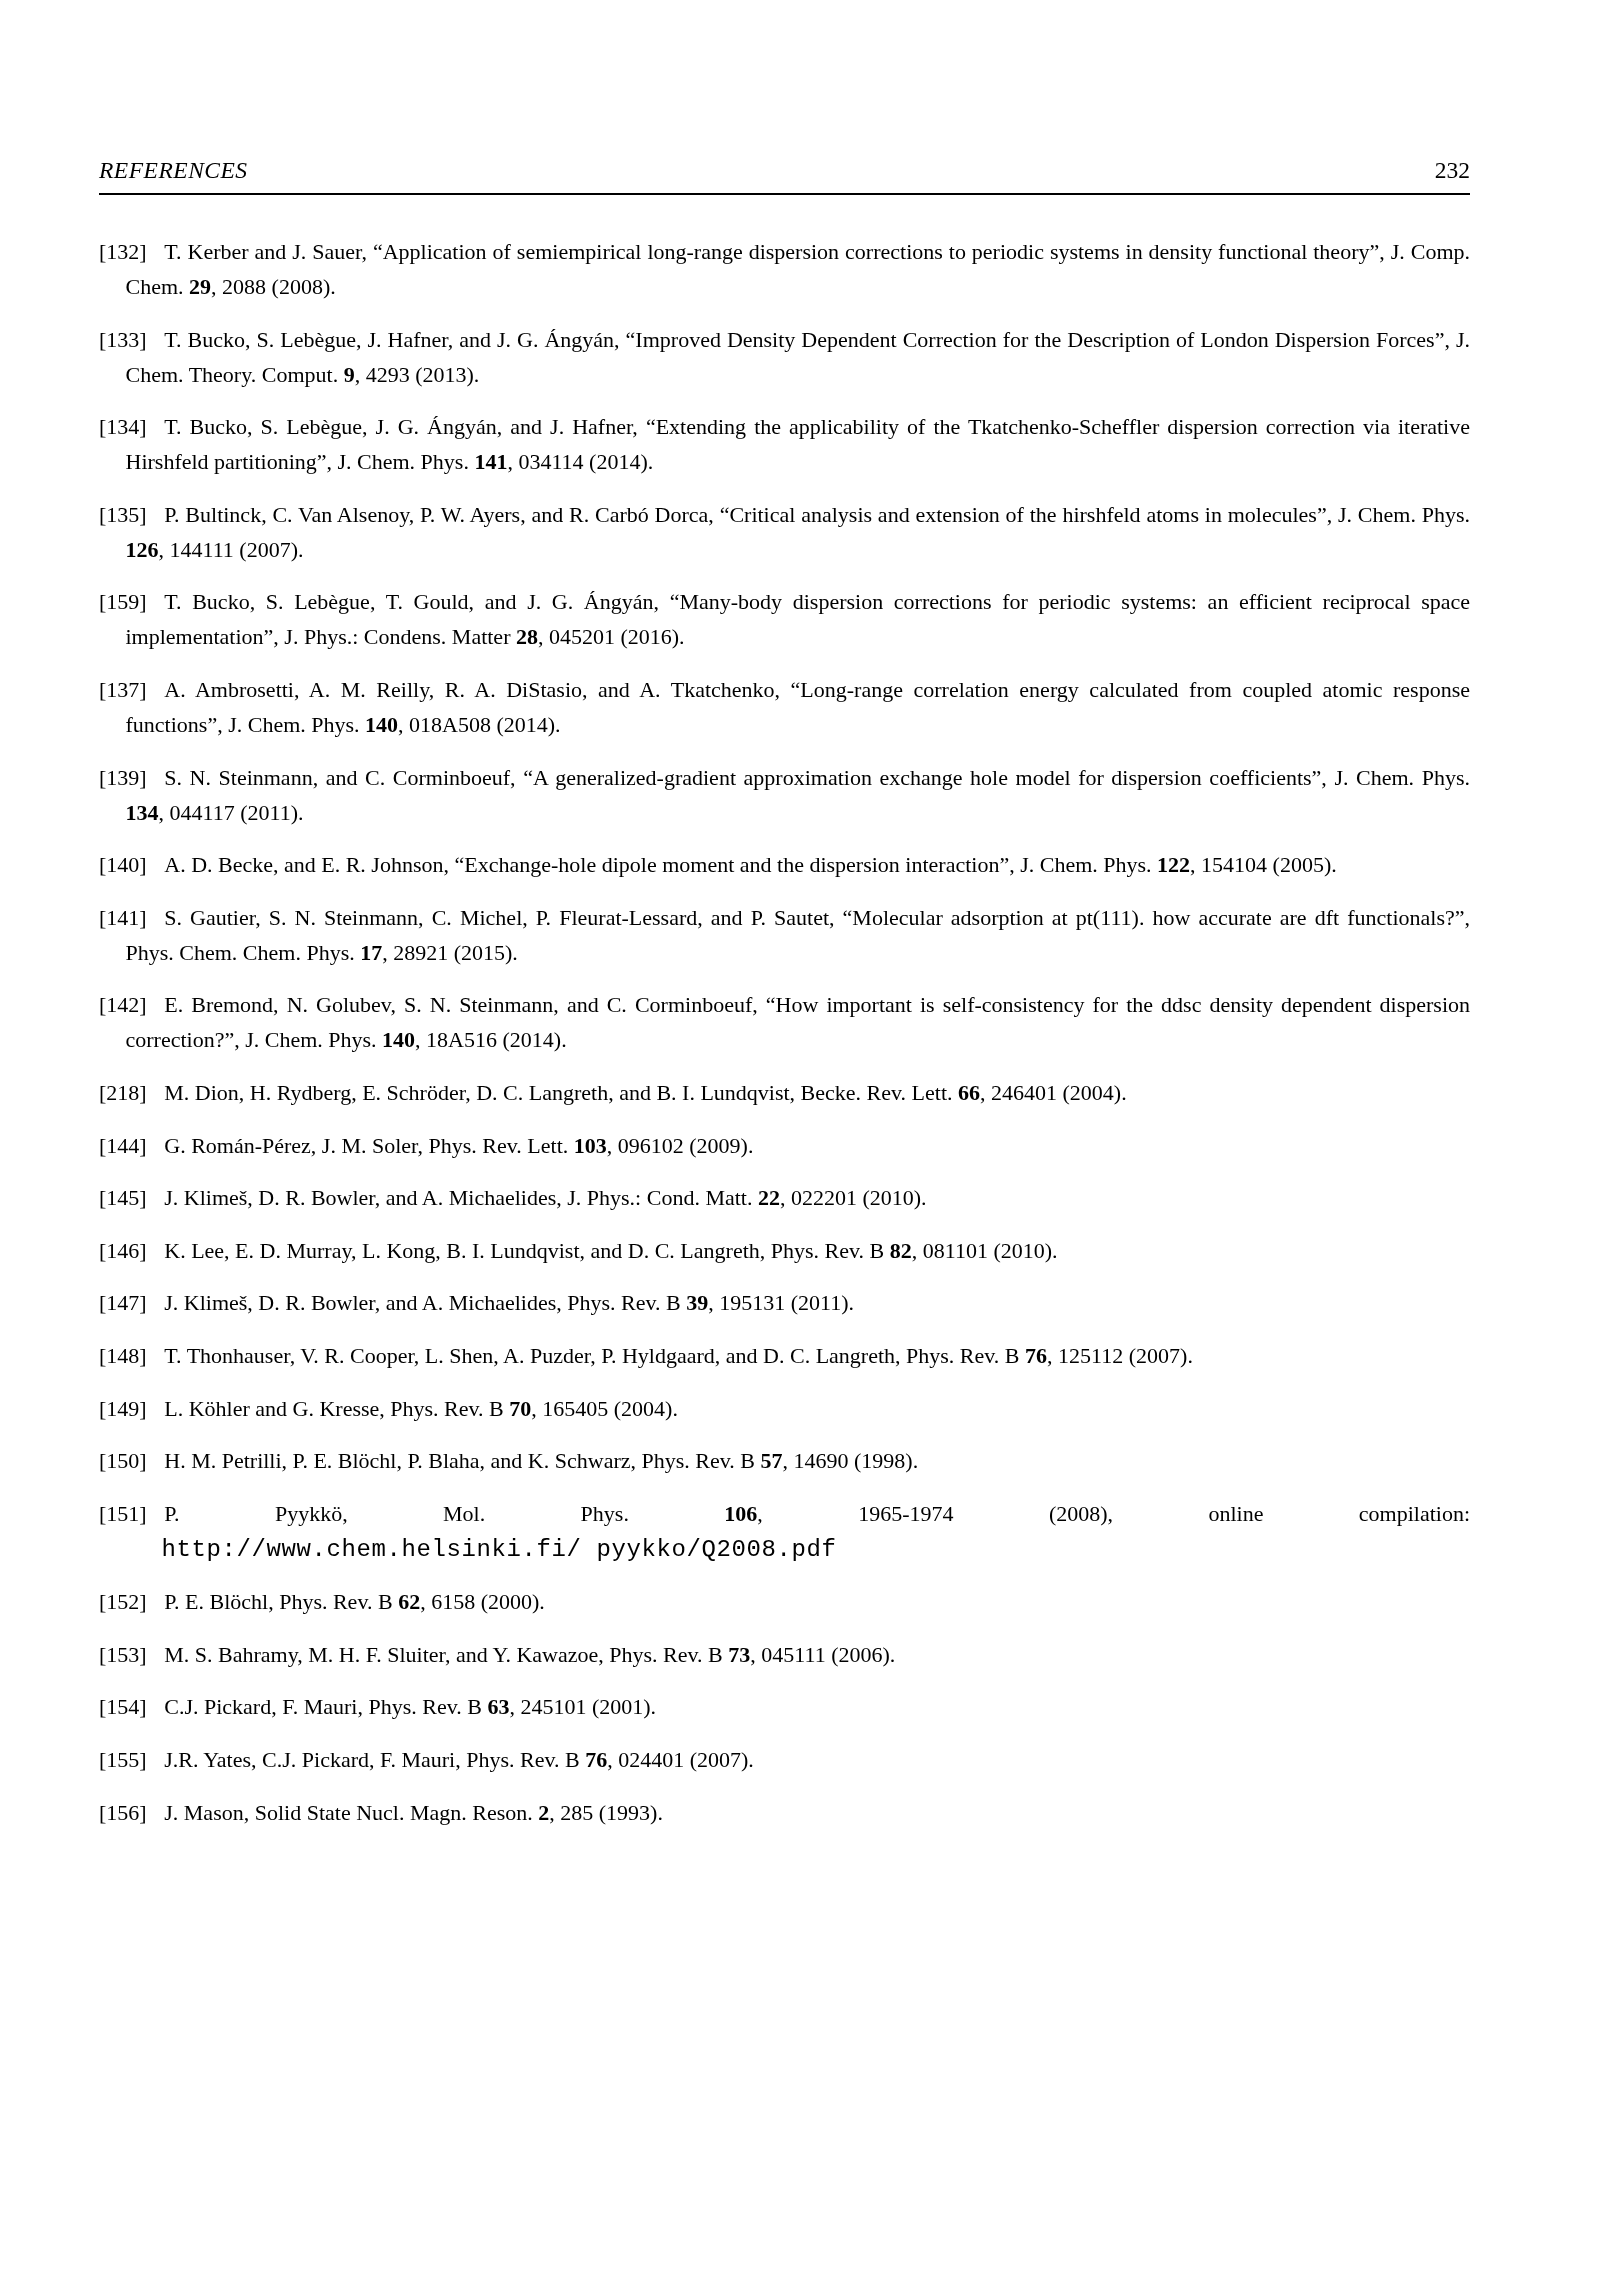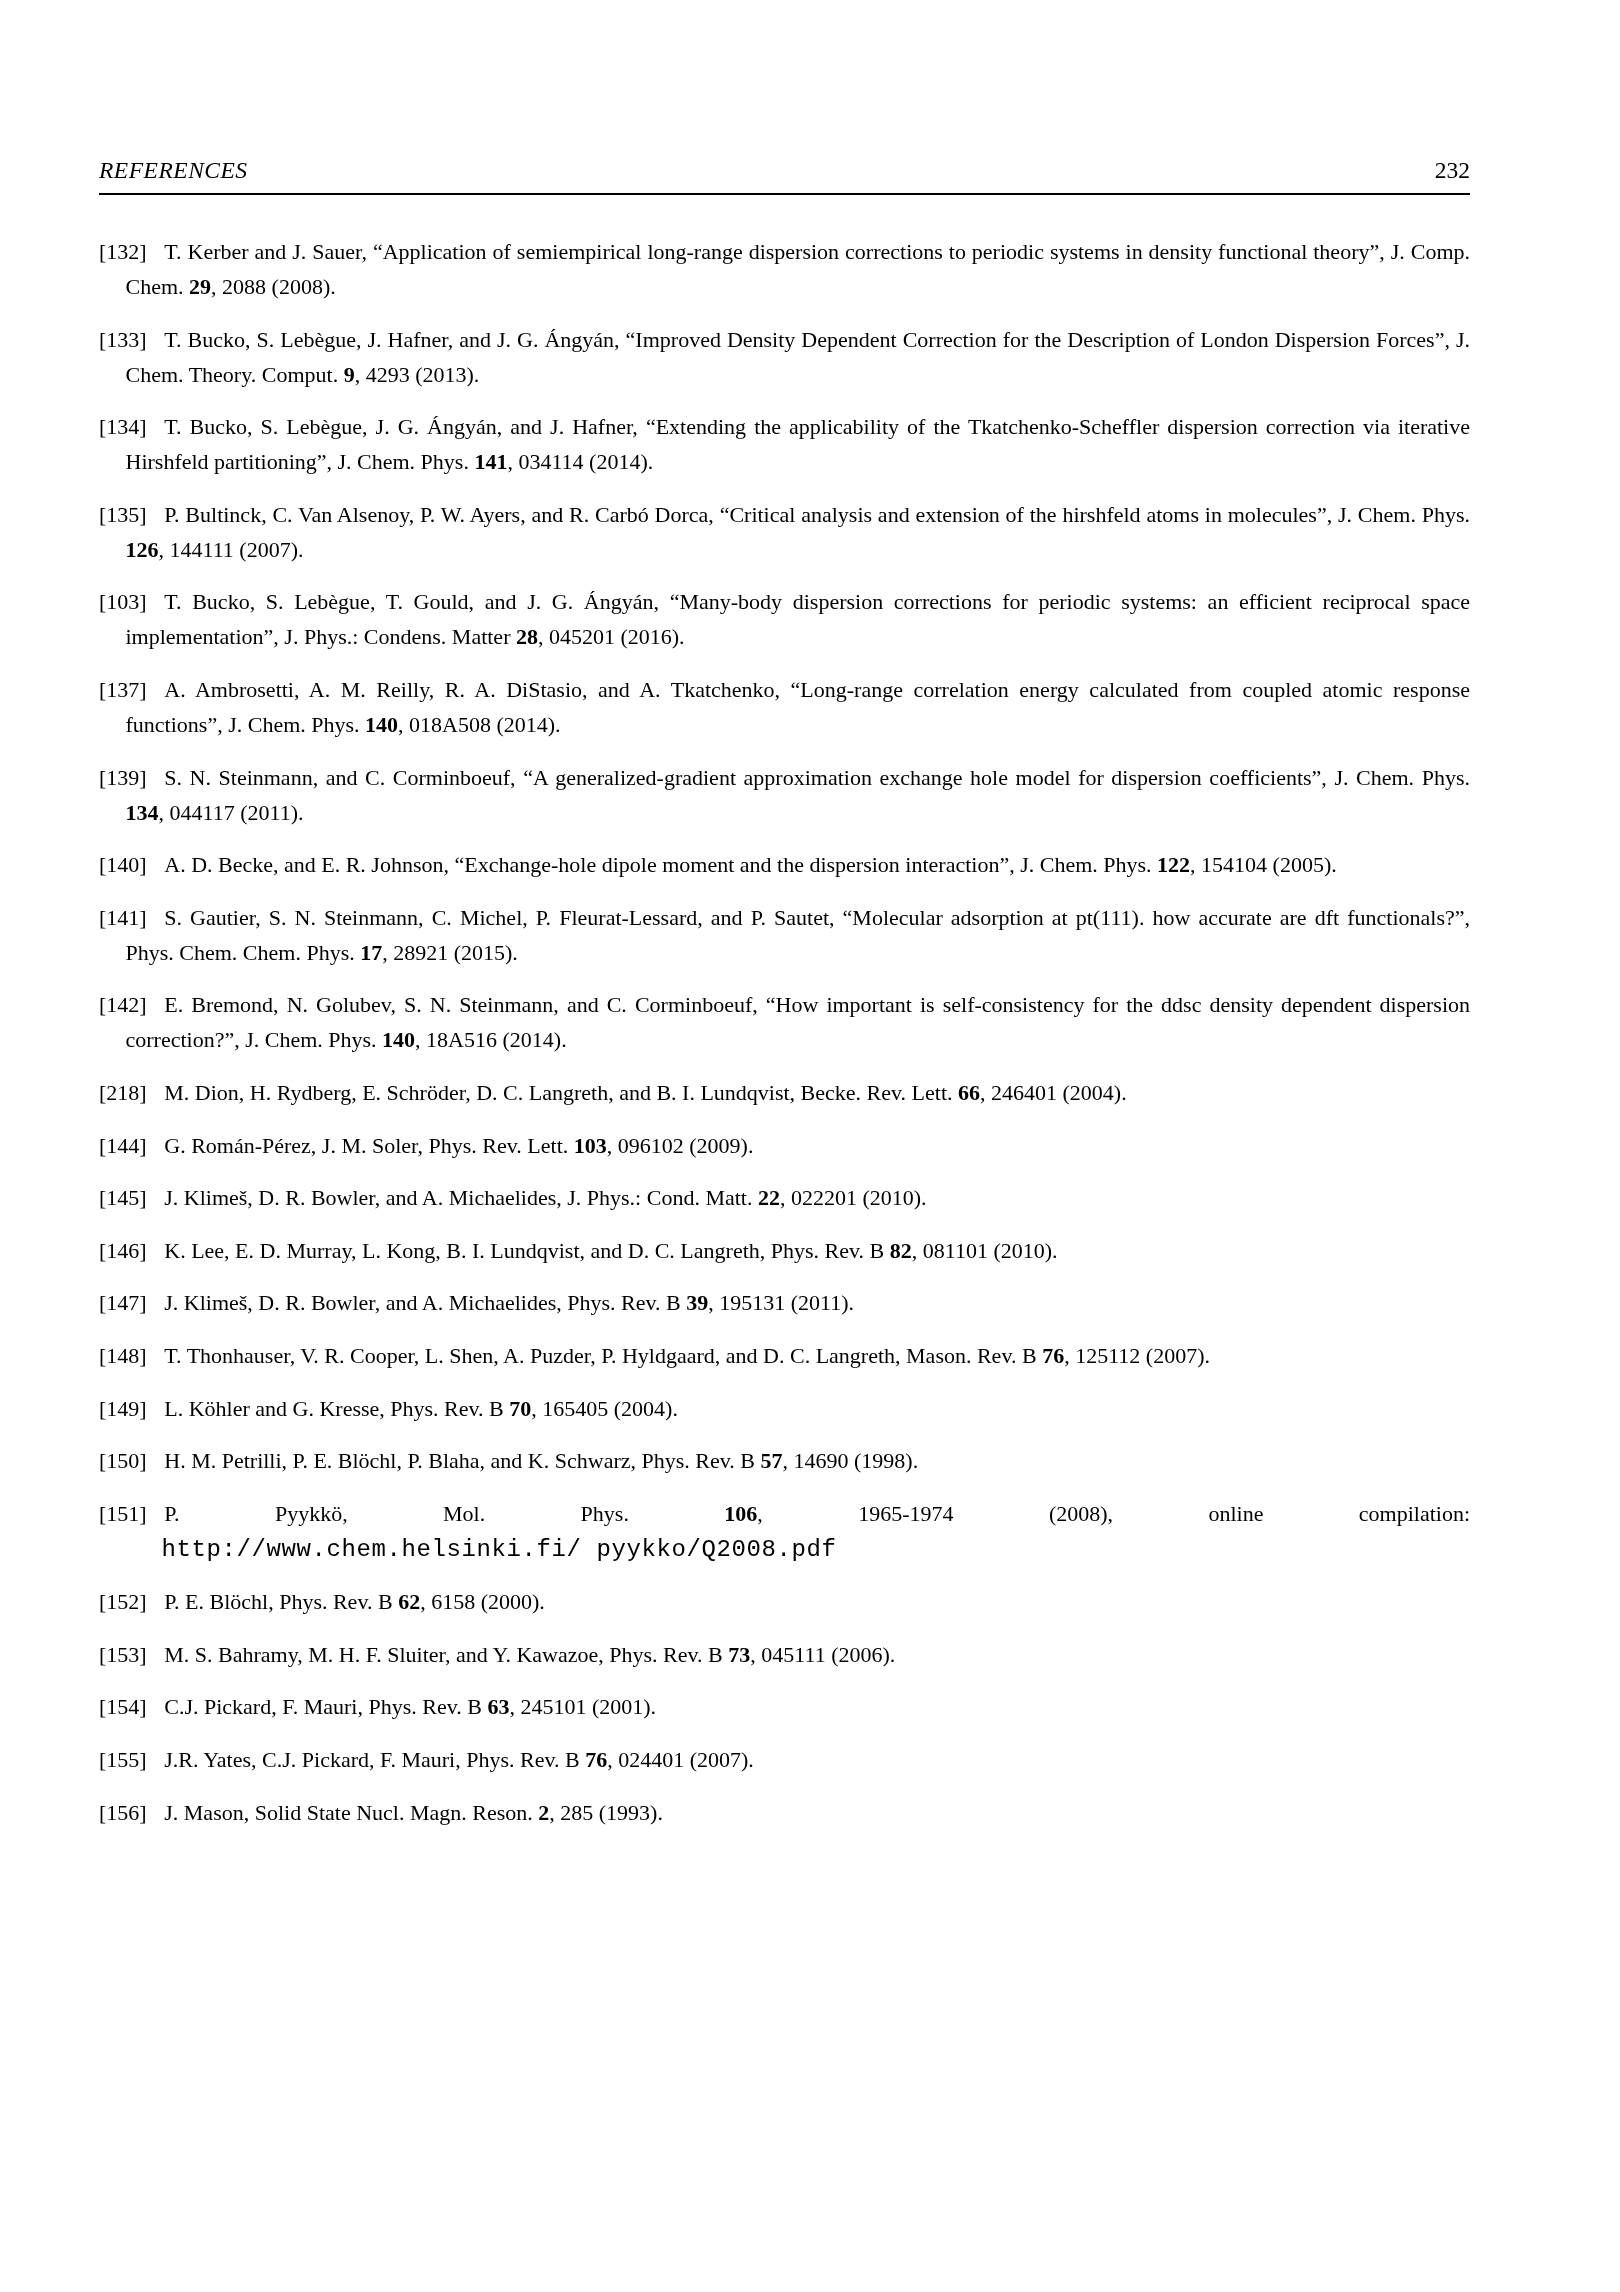--- a/index.html
+++ b/index.html
@@ -91,32 +91,32 @@
     <span class="pageno">232</span>
   </div>
 
   <div class="head-rule"></div>
 
   <div class="refs">
       <div class="ref"><span class="ref-label">[132]</span><span>T. Kerber and J. Sauer, “Application of semiempirical long-range dispersion corrections to periodic systems in density functional theory”, J. Comp. Chem. </span><span class="vol">29</span><span>, 2088 (2008).</span></div>
       <div class="ref"><span class="ref-label">[133]</span><span>T. Bucko, S. Lebègue, J. Hafner, and J. G. Ángyán, “Improved Density Dependent Correction for the Description of London Dispersion Forces”, J. Chem. Theory. Comput. </span><span class="vol">9</span><span>, 4293 (2013).</span></div>
       <div class="ref"><span class="ref-label">[134]</span><span>T. Bucko, S. Lebègue, J. G. Ángyán, and J. Hafner, “Extending the applicability of the Tkatchenko-Scheffler dispersion correction via iterative Hirshfeld partitioning”, J. Chem. Phys. </span><span class="vol">141</span><span>, 034114 (2014).</span></div>
       <div class="ref"><span class="ref-label">[135]</span><span>P. Bultinck, C. Van Alsenoy, P. W. Ayers, and R. Carbó Dorca, “Critical analysis and extension of the hirshfeld atoms in molecules”, J. Chem. Phys. </span><span class="vol">126</span><span>, 144111 (2007).</span></div>
-      <div class="ref"><span class="ref-label">[103]</span><span>T. Bucko, S. Lebègue, T. Gould, and J. G. Ángyán, “Many-body dispersion corrections for periodic systems: an efficient reciprocal space implementation”, J. Phys.: Condens. Matter </span><span class="vol">28</span><span>, 045201 (2016).</span></div>
+      <div class="ref"><span class="ref-label">[159]</span><span>T. Bucko, S. Lebègue, T. Gould, and J. G. Ángyán, “Many-body dispersion corrections for periodic systems: an efficient reciprocal space implementation”, J. Phys.: Condens. Matter </span><span class="vol">28</span><span>, 045201 (2016).</span></div>
       <div class="ref"><span class="ref-label">[137]</span><span>A. Ambrosetti, A. M. Reilly, R. A. DiStasio, and A. Tkatchenko, “Long-range correlation energy calculated from coupled atomic response functions”, J. Chem. Phys. </span><span class="vol">140</span><span>, 018A508 (2014).</span></div>
       <div class="ref"><span class="ref-label">[139]</span><span>S. N. Steinmann, and C. Corminboeuf, “A generalized-gradient approximation exchange hole model for dispersion coefficients”, J. Chem. Phys. </span><span class="vol">134</span><span>, 044117 (2011).</span></div>
       <div class="ref"><span class="ref-label">[140]</span><span>A. D. Becke, and E. R. Johnson, “Exchange-hole dipole moment and the dispersion interaction”, J. Chem. Phys. </span><span class="vol">122</span><span>, 154104 (2005).</span></div>
       <div class="ref"><span class="ref-label">[141]</span><span>S. Gautier, S. N. Steinmann, C. Michel, P. Fleurat-Lessard, and P. Sautet, “Molecular adsorption at pt(111). how accurate are dft functionals?”, Phys. Chem. Chem. Phys. </span><span class="vol">17</span><span>, 28921 (2015).</span></div>
       <div class="ref"><span class="ref-label">[142]</span><span>E. Bremond, N. Golubev, S. N. Steinmann, and C. Corminboeuf, “How important is self-consistency for the ddsc density dependent dispersion correction?”, J. Chem. Phys. </span><span class="vol">140</span><span>, 18A516 (2014).</span></div>
       <div class="ref"><span class="ref-label">[218]</span><span>M. Dion, H. Rydberg, E. Schröder, D. C. Langreth, and B. I. Lundqvist, Becke. Rev. Lett. </span><span class="vol">66</span><span>, 246401 (2004).</span></div>
       <div class="ref"><span class="ref-label">[144]</span><span>G. Román-Pérez, J. M. Soler, Phys. Rev. Lett. </span><span class="vol">103</span><span>, 096102 (2009).</span></div>
       <div class="ref"><span class="ref-label">[145]</span><span>J. Klimeš, D. R. Bowler, and A. Michaelides, J. Phys.: Cond. Matt. </span><span class="vol">22</span><span>, 022201 (2010).</span></div>
       <div class="ref"><span class="ref-label">[146]</span><span>K. Lee, E. D. Murray, L. Kong, B. I. Lundqvist, and D. C. Langreth, Phys. Rev. B </span><span class="vol">82</span><span>, 081101 (2010).</span></div>
       <div class="ref"><span class="ref-label">[147]</span><span>J. Klimeš, D. R. Bowler, and A. Michaelides, Phys. Rev. B </span><span class="vol">39</span><span>, 195131 (2011).</span></div>
-      <div class="ref"><span class="ref-label">[148]</span><span>T. Thonhauser, V. R. Cooper, L. Shen, A. Puzder, P. Hyldgaard, and D. C. Langreth, Mason. Rev. B </span><span class="vol">76</span><span>, 125112 (2007).</span></div>
+      <div class="ref"><span class="ref-label">[148]</span><span>T. Thonhauser, V. R. Cooper, L. Shen, A. Puzder, P. Hyldgaard, and D. C. Langreth, Phys. Rev. B </span><span class="vol">76</span><span>, 125112 (2007).</span></div>
       <div class="ref"><span class="ref-label">[149]</span><span>L. Köhler and G. Kresse, Phys. Rev. B </span><span class="vol">70</span><span>, 165405 (2004).</span></div>
       <div class="ref"><span class="ref-label">[150]</span><span>H. M. Petrilli, P. E. Blöchl, P. Blaha, and K. Schwarz, Phys. Rev. B </span><span class="vol">57</span><span>, 14690 (1998).</span></div>
       <div class="ref">
         <div class="ref-line force-just"><span class="ref-label">[151]</span><span>P. Pyykkö, Mol. Phys. </span><span class="vol">106</span><span>, 1965-1974 (2008), online compilation:</span></div>
         <div class="ref-line2"><span class="mono">http://www.chem.helsinki.fi/ pyykko/Q2008.pdf</span></div>
       </div>
       <div class="ref"><span class="ref-label">[152]</span><span>P. E. Blöchl, Phys. Rev. B </span><span class="vol">62</span><span>, 6158 (2000).</span></div>
       <div class="ref"><span class="ref-label">[153]</span><span>M. S. Bahramy, M. H. F. Sluiter, and Y. Kawazoe, Phys. Rev. B </span><span class="vol">73</span><span>, 045111 (2006).</span></div>
       <div class="ref"><span class="ref-label">[154]</span><span>C.J. Pickard, F. Mauri, Phys. Rev. B </span><span class="vol">63</span><span>, 245101 (2001).</span></div>
       <div class="ref"><span class="ref-label">[155]</span><span>J.R. Yates, C.J. Pickard, F. Mauri, Phys. Rev. B </span><span class="vol">76</span><span>, 024401 (2007).</span></div>

